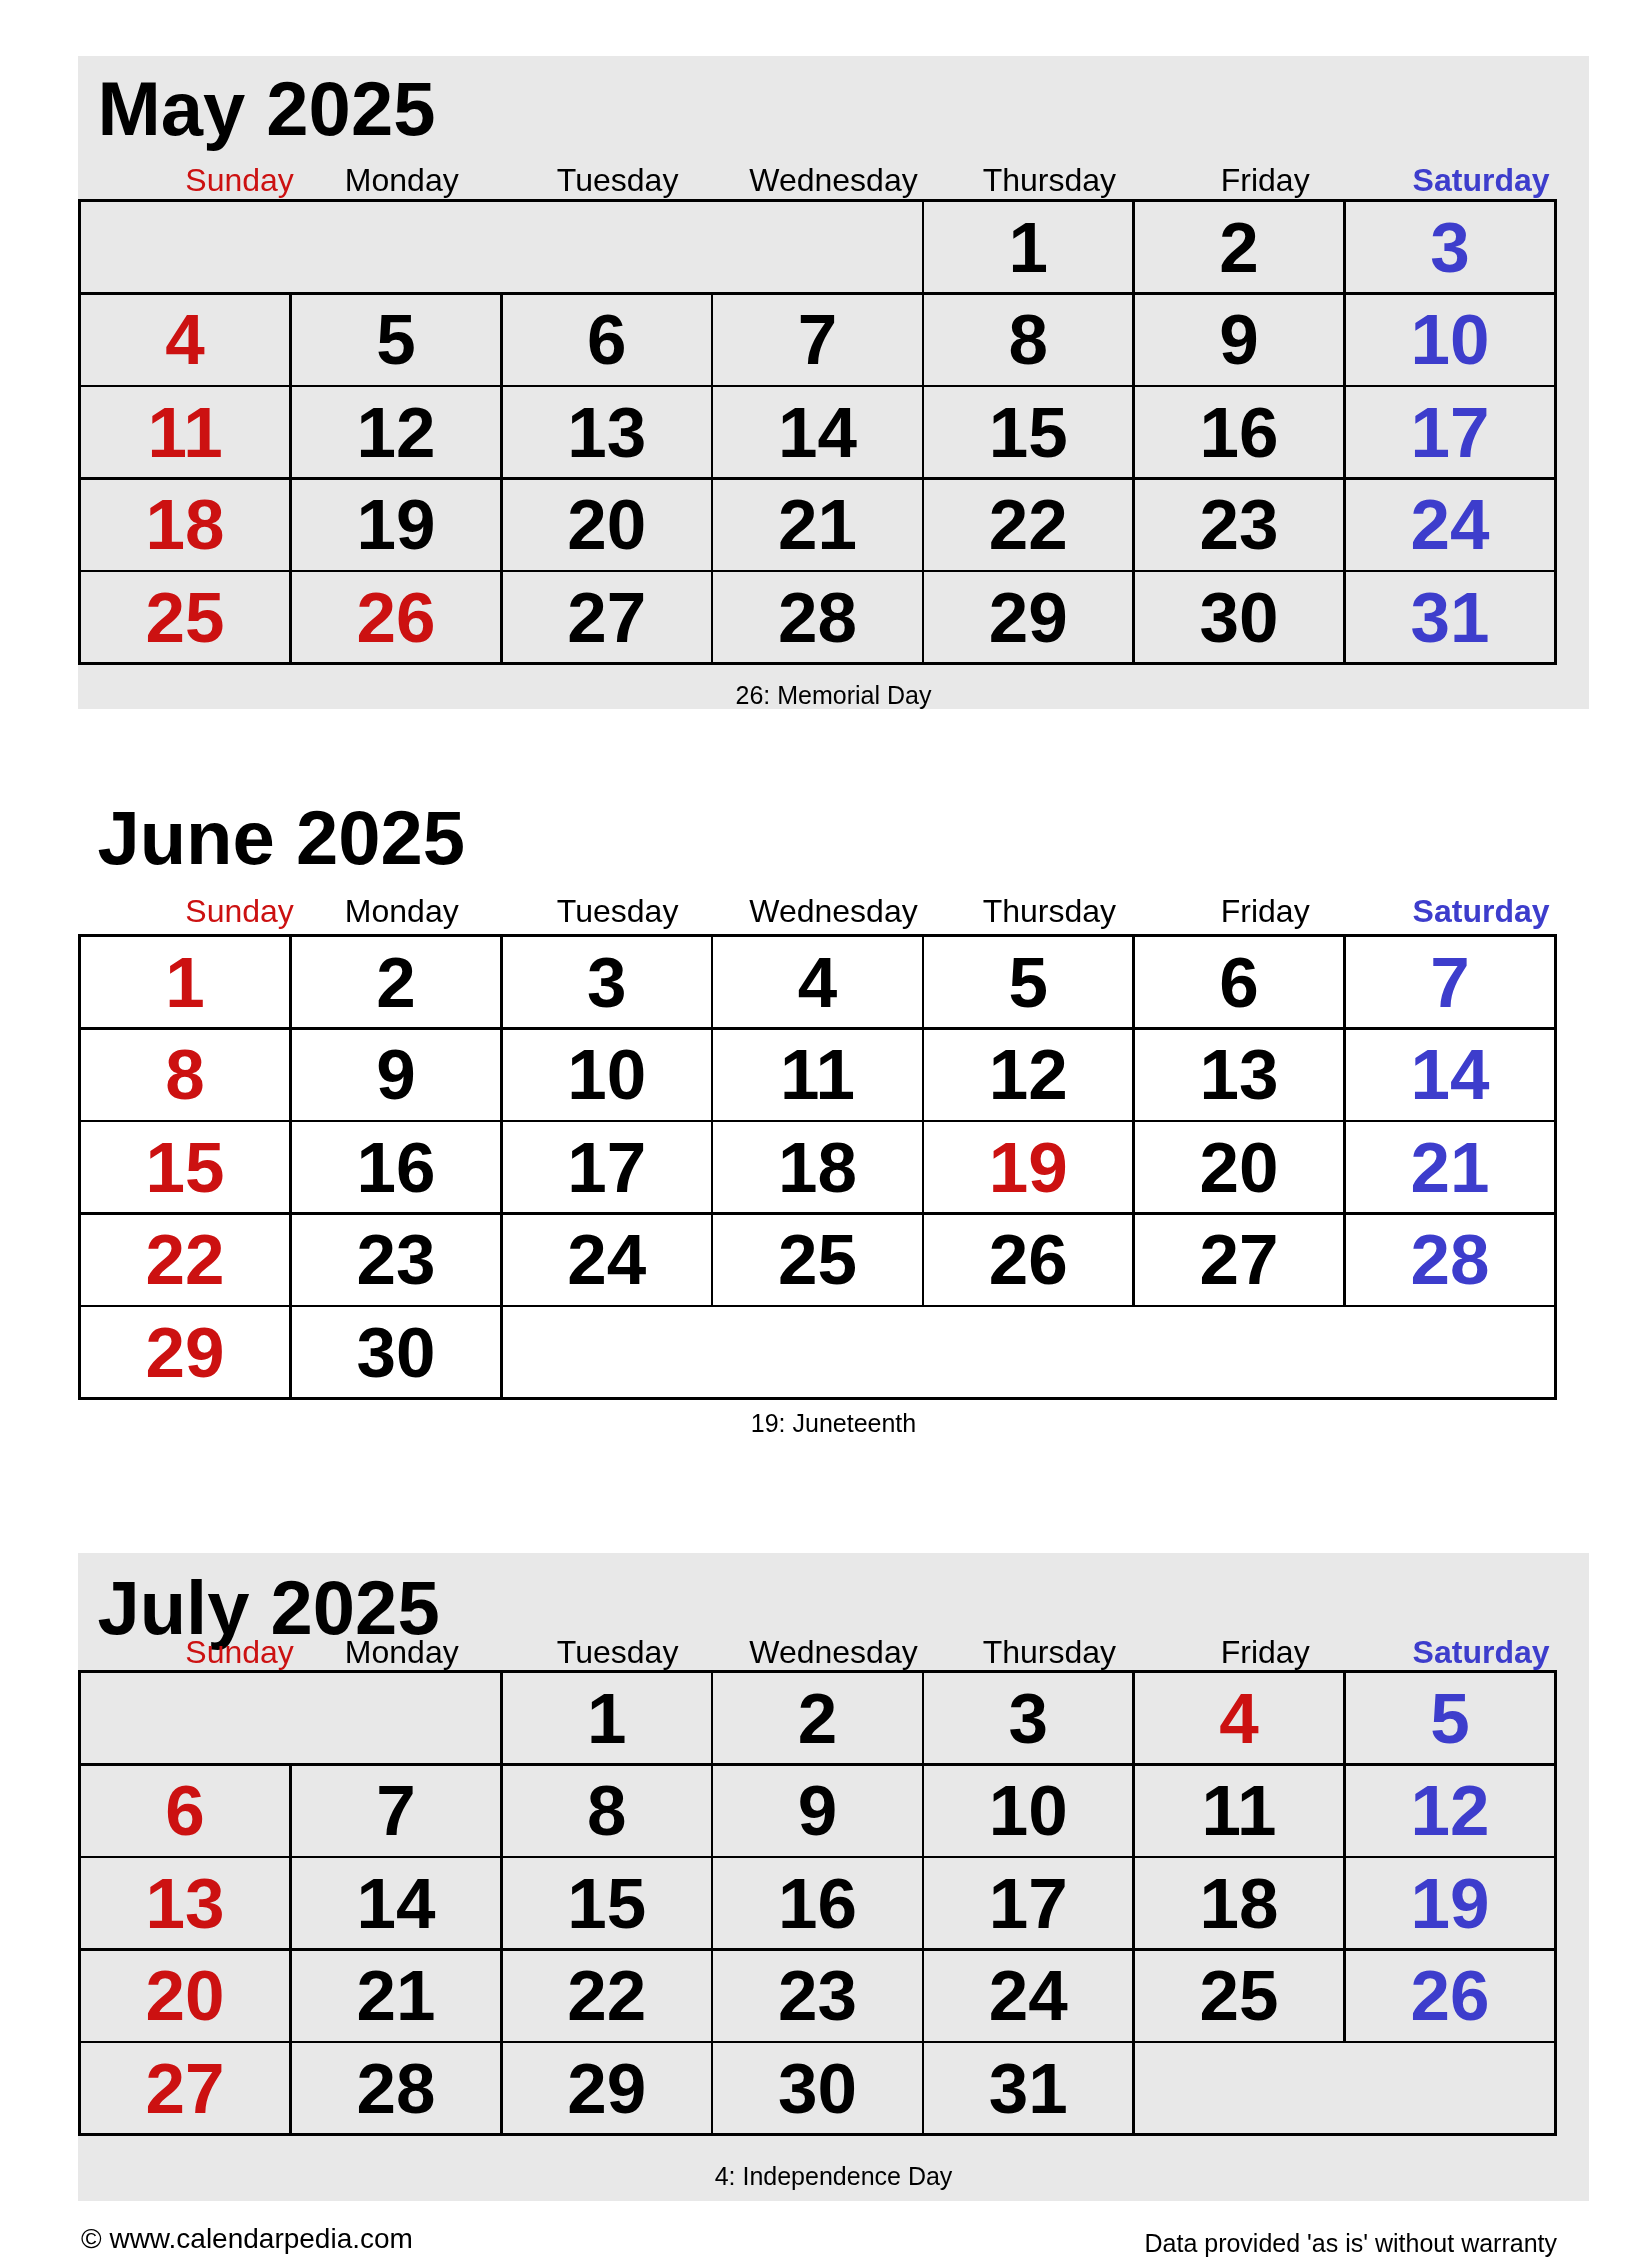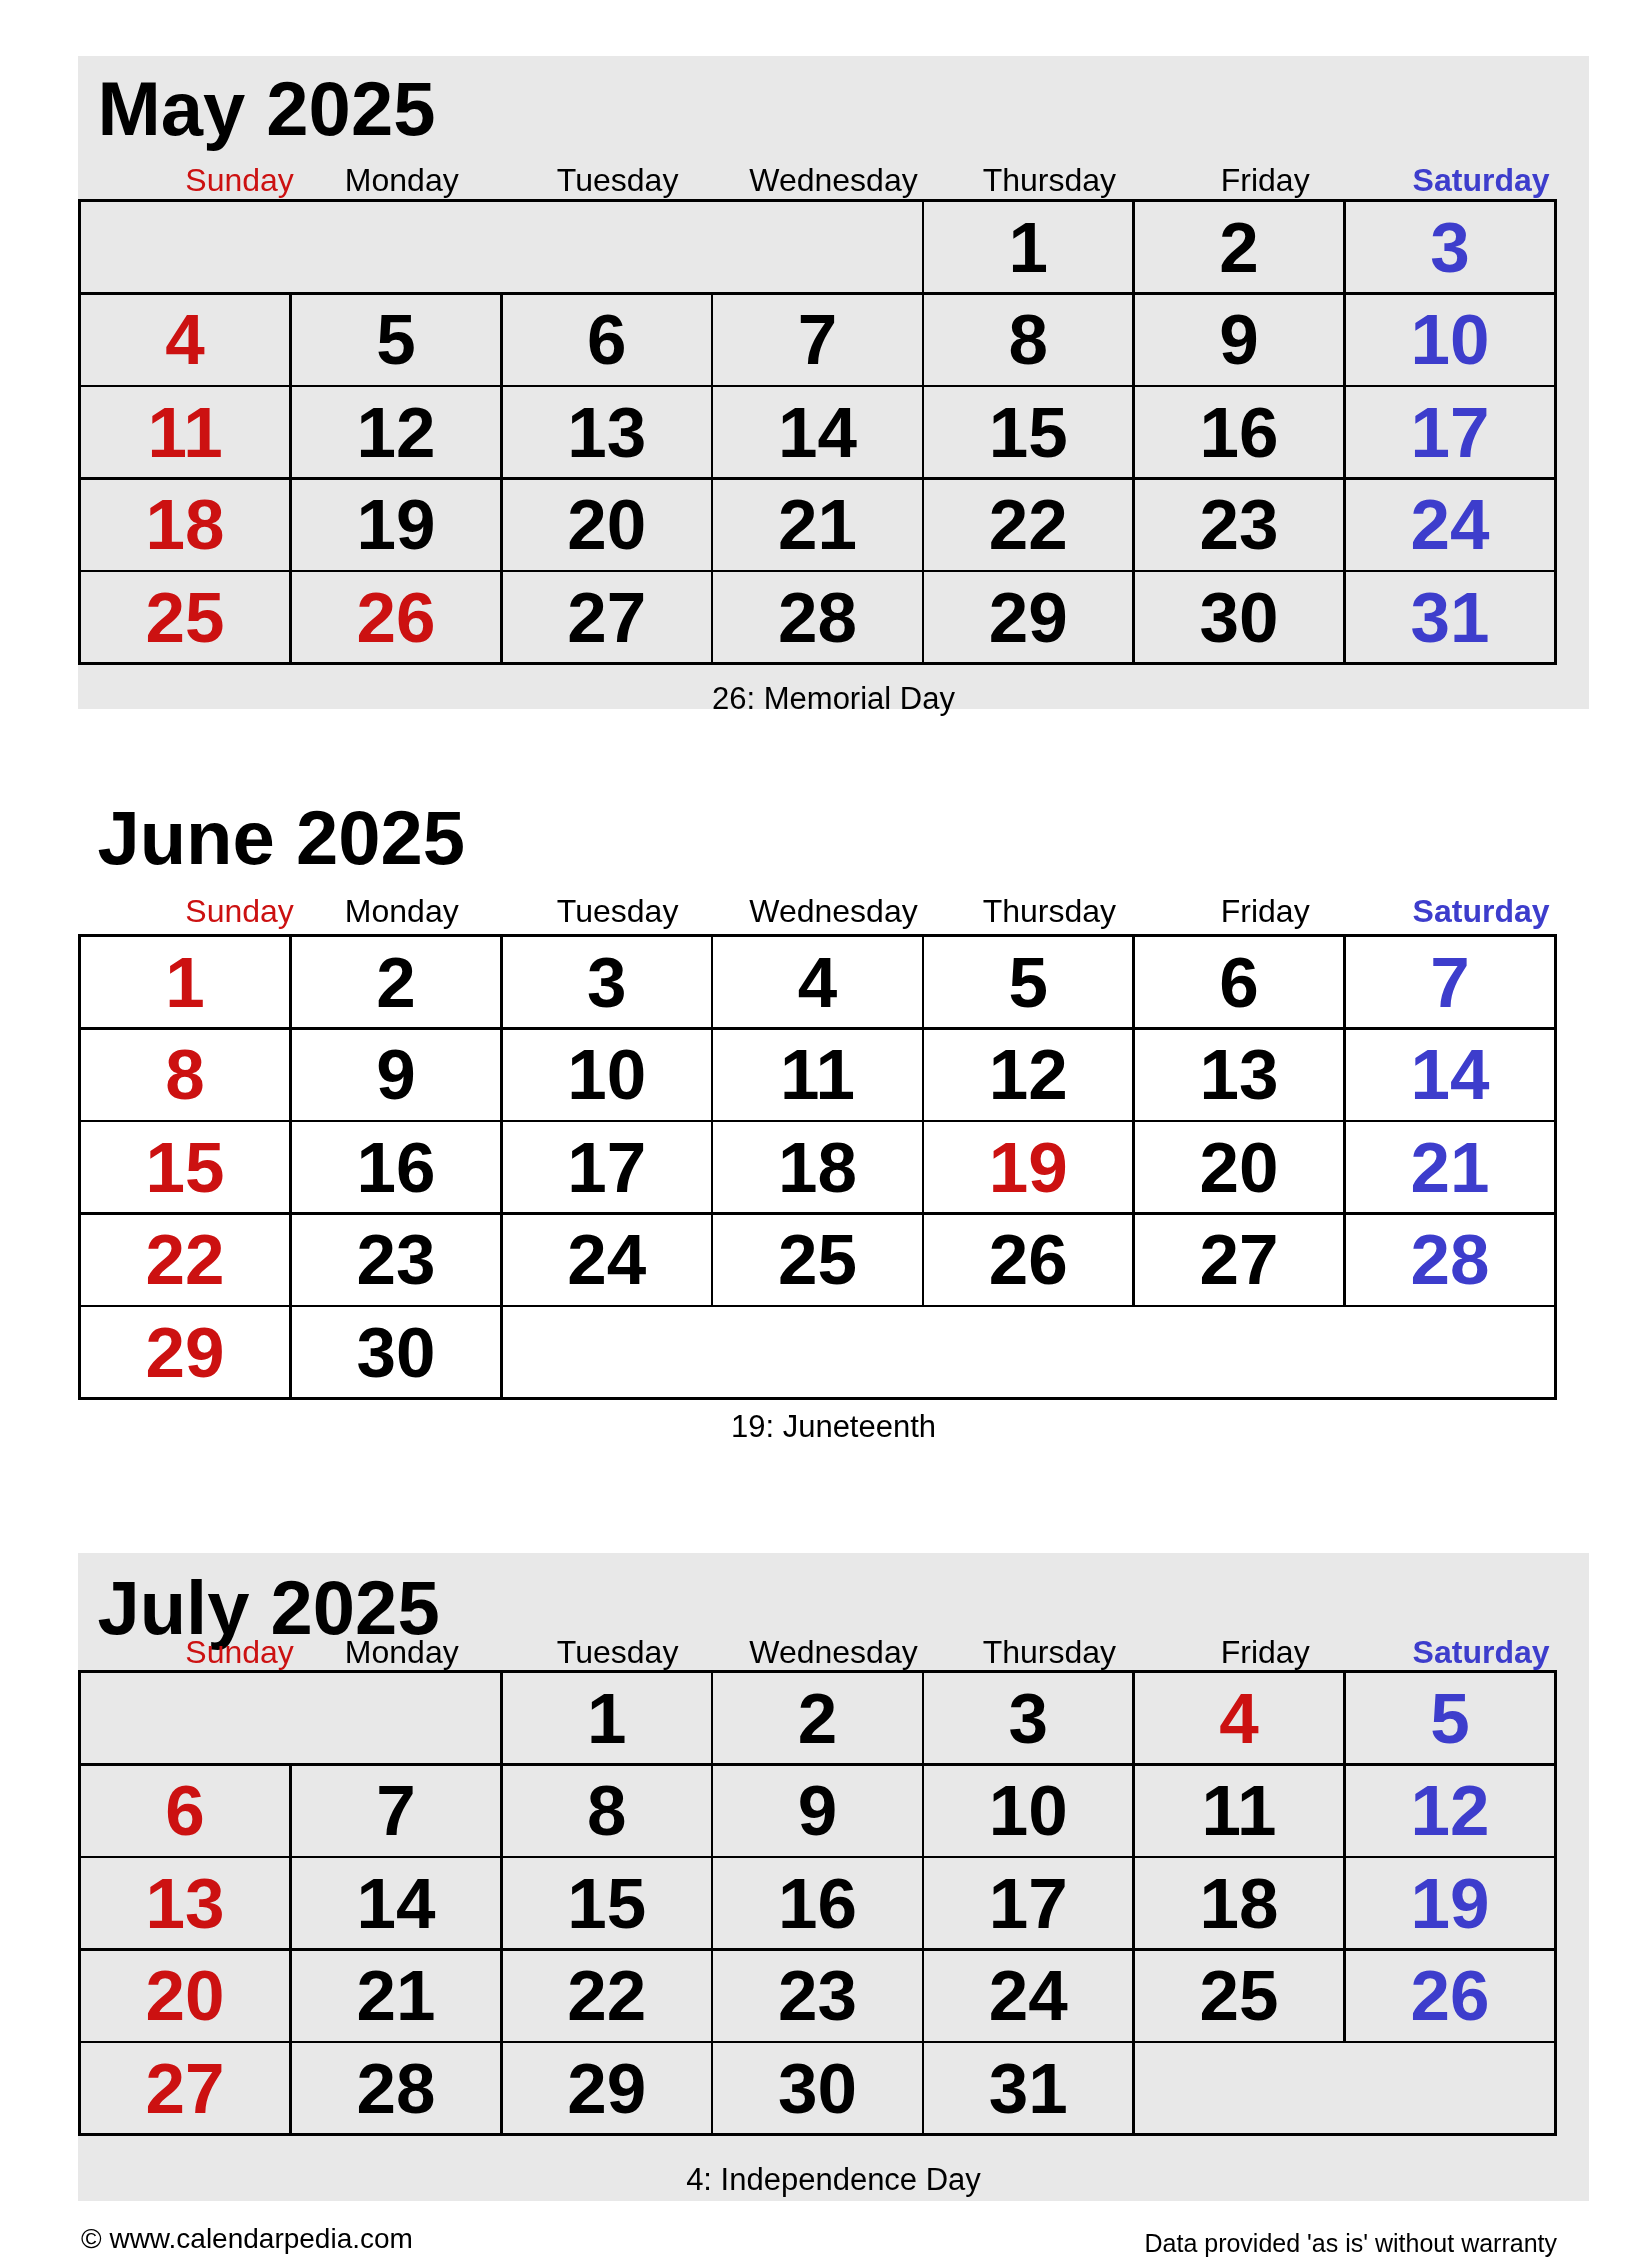--- a/index.html
+++ b/index.html
@@ -32,21 +32,21 @@
   }
   .m0 .grid{top:143px;}
   .m1 .grid{top:140px;}
   .m2 .grid{top:117px;}
   .theme-gray .cell{background:var(--gray);}
   .theme-white .cell{background:#ffffff;}
   .cell{display:flex;align-items:center;justify-content:center;font-size:71px;font-weight:bold;color:#000;}
   .c-red{color:var(--red);}
   .c-blue{color:var(--blue);}
 
-  .note{position:absolute;left:0;width:100%;text-align:center;font-size:31px;color:#000;}
+  .note{position:absolute;left:0;width:100%;text-align:center;font-size:25px;color:#000;}
   .m0 .note{top:625px;}
   .m1 .note{top:615px;}
   .m2 .note{top:609px;}
 
   .logo{position:absolute;right:3.5px;top:37px;text-align:right;line-height:1.1;}
   .logo-line{font-size:39px;color:#000;}
   .logo-red{color:var(--red);font-weight:bold;font-style:italic;}
   .logo-tagline{font-size:23px;color:#000;}
 
   .copyright{position:absolute;left:81px;top:2223px;font-size:28px;}

